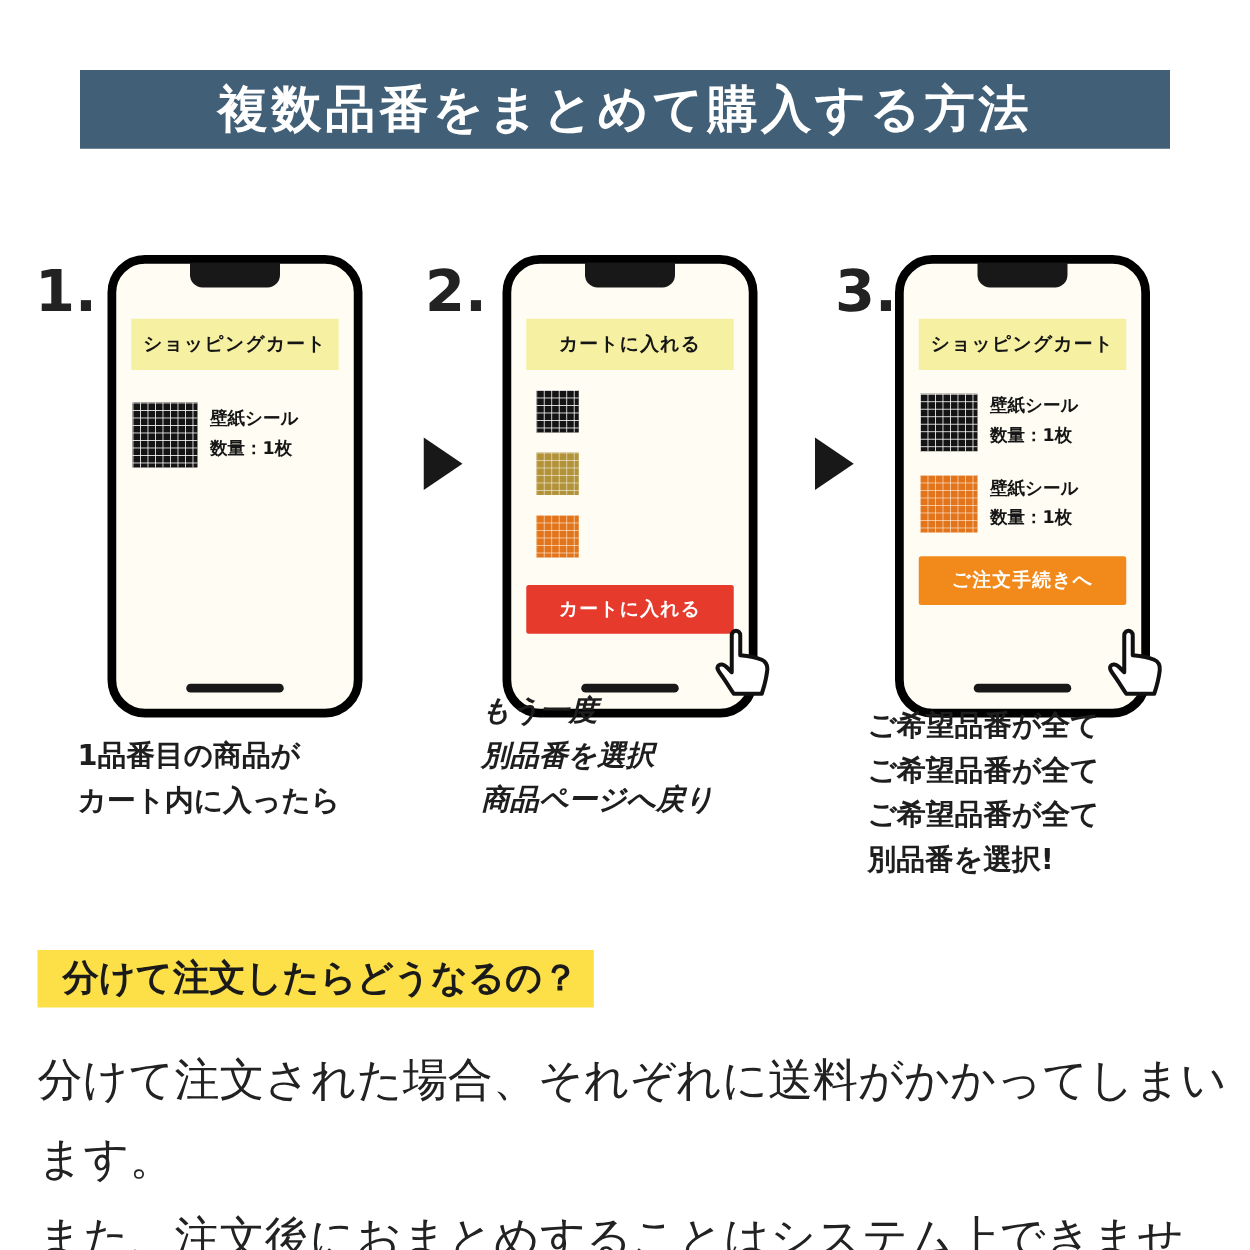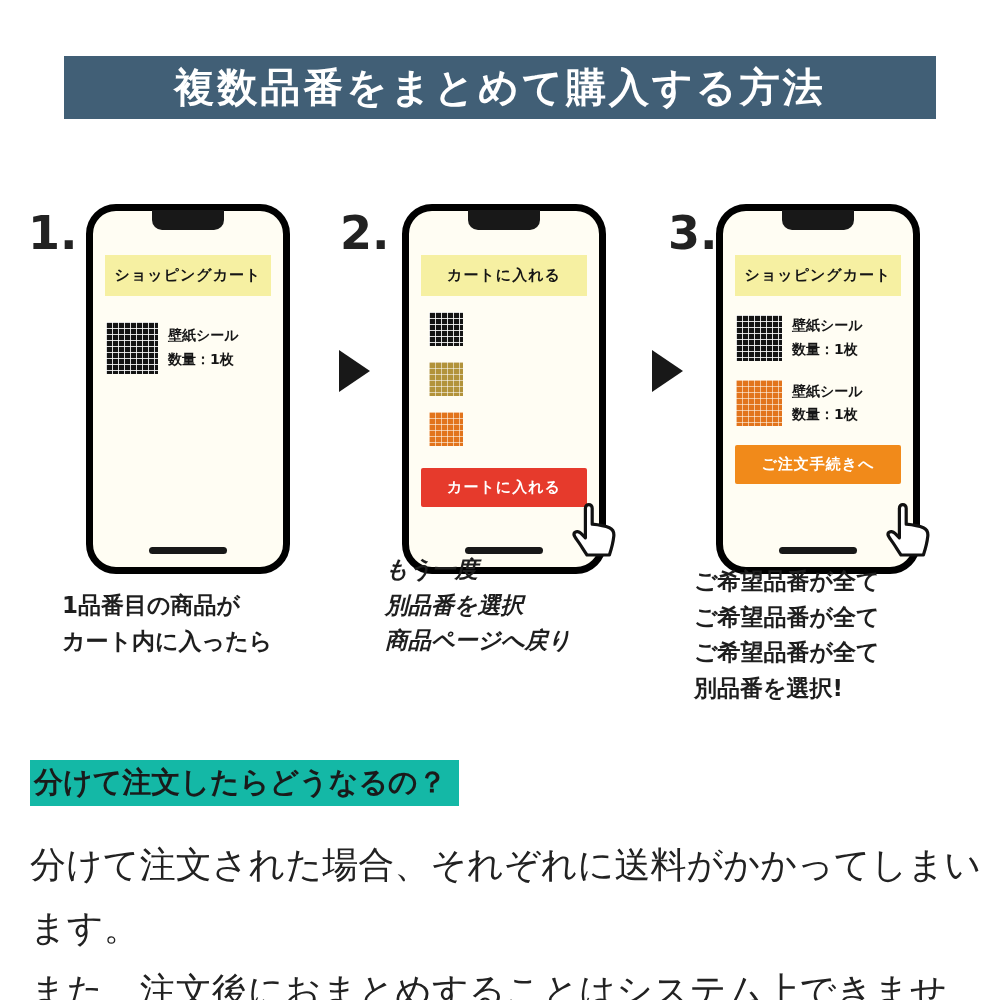--- a/index.html
+++ b/index.html
@@ -84,21 +84,21 @@
   .a2 { left:652px; top:350px; }
 
   
   .caption { position:absolute; font-size:23px; font-weight:bold; line-height:1.55; color:#1e1e1e; }
   .c1 { left:62px;  top:588px; }
   .c2 { left:385px; top:552px;font-style:italic; }
   .c3 { left:694px; top:564px; }
 
   
   .note-heading { position:absolute; left:30px; top:763px; font-size:29px; font-weight:bold; color:#1a1a1a; }
-  .note-heading .highlight { background:#14b8a6; padding:5px 12px 7px 4px; }
+  .note-heading .highlight { background:#fde047; padding:5px 12px 7px 20px; }
   .note-body { position:absolute; left:30px; top:833px; font-size:36px; line-height:1.75; color:#222; }
 </style>
 </head>
 <body>
 
 <div class="page">
 
   <header class="banner">
     <h1>複数品番をまとめて購入する方法</h1>
   </header>

